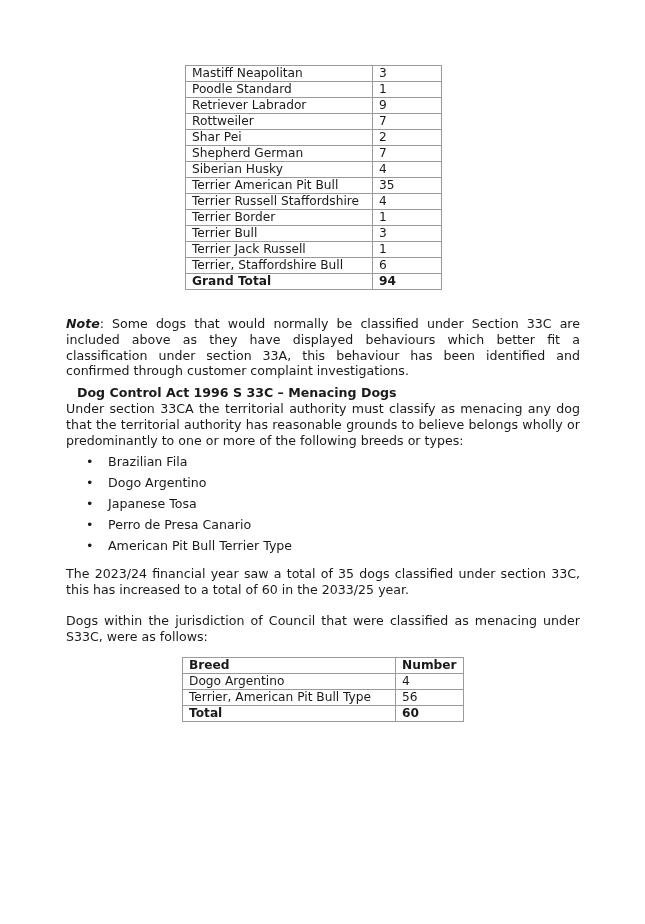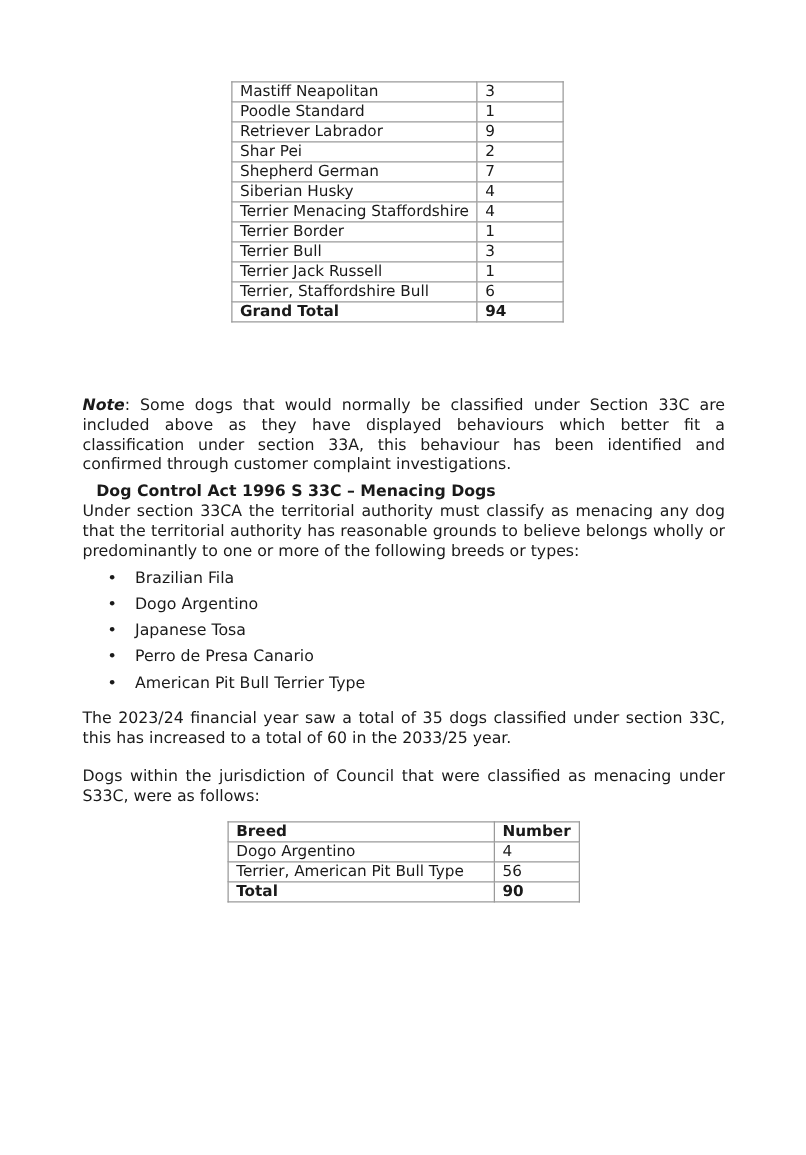--- a/index.html
+++ b/index.html
@@ -46,33 +46,41 @@
         </tr>
       <tr>
           <td class="col-breed">Poodle Standard</td>
           <td class="col-count">1</td>
         </tr>
       <tr>
           <td class="col-breed">Retriever Labrador</td>
           <td class="col-count">9</td>
         </tr>
       <tr>
+          <td class="col-breed">Rottweiler</td>
+          <td class="col-count">7</td>
+        </tr>
+      <tr>
           <td class="col-breed">Shar Pei</td>
           <td class="col-count">2</td>
         </tr>
       <tr>
           <td class="col-breed">Shepherd German</td>
           <td class="col-count">7</td>
         </tr>
       <tr>
           <td class="col-breed">Siberian Husky</td>
           <td class="col-count">4</td>
         </tr>
       <tr>
-          <td class="col-breed">Terrier Menacing Staffordshire</td>
+          <td class="col-breed">Terrier American Pit Bull</td>
+          <td class="col-count">35</td>
+        </tr>
+      <tr>
+          <td class="col-breed">Terrier Russell Staffordshire</td>
           <td class="col-count">4</td>
         </tr>
       <tr>
           <td class="col-breed">Terrier Border</td>
           <td class="col-count">1</td>
         </tr>
       <tr>
           <td class="col-breed">Terrier Bull</td>
           <td class="col-count">3</td>
         </tr>
@@ -120,18 +128,18 @@
       <tr>
           <td class="col-breed">Dogo Argentino</td>
           <td class="col-count">4</td>
         </tr>
       <tr>
           <td class="col-breed">Terrier, American Pit Bull Type</td>
           <td class="col-count">56</td>
         </tr>
       <tr>
           <td class="col-breed bold">Total</td>
-          <td class="col-count bold">90</td>
+          <td class="col-count bold">60</td>
         </tr>
     </tbody>
   </table>
 
 </div>
 
 </body></html>

